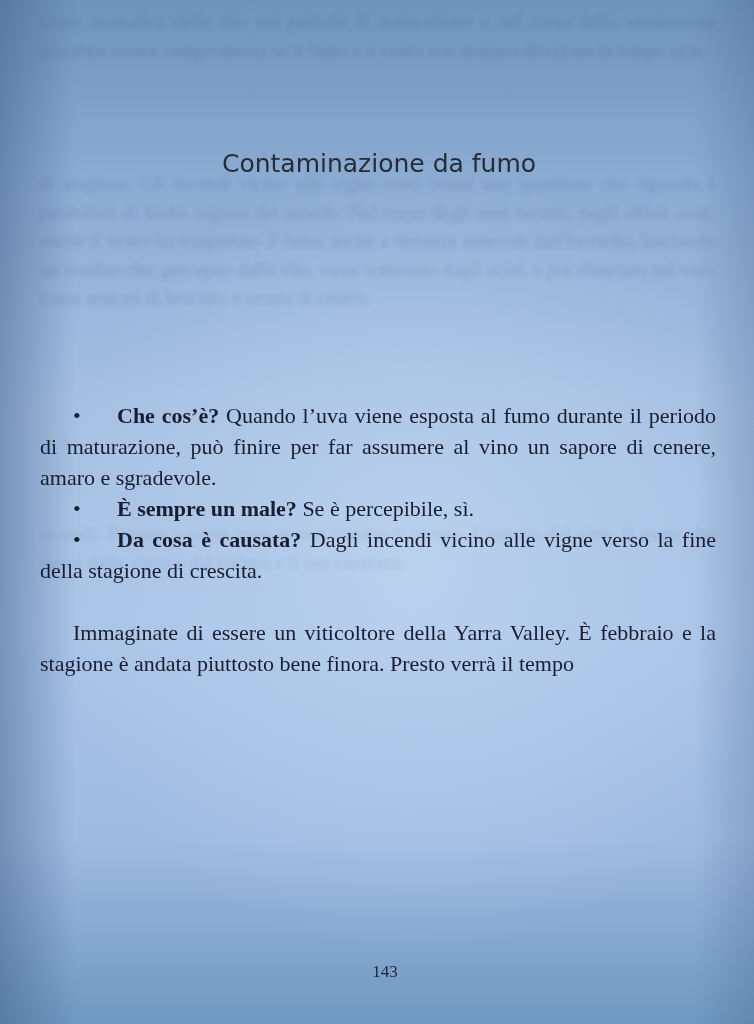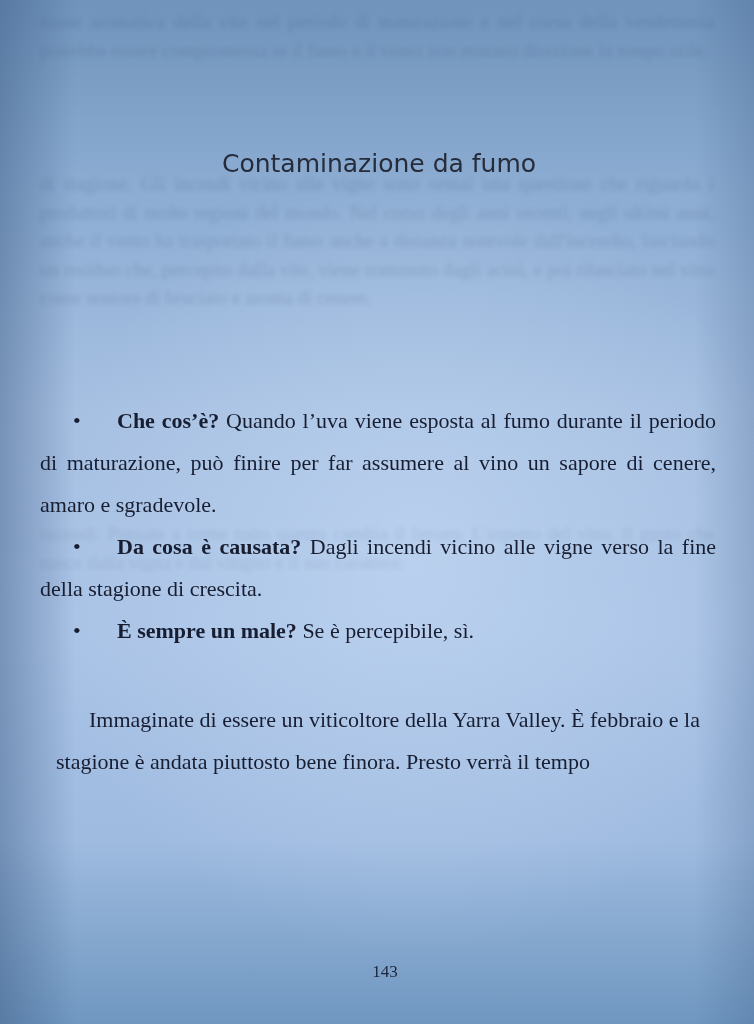--- a/index.html
+++ b/index.html
@@ -56,39 +56,39 @@
       transform: translateX(2px);
     }
 
     .content {
       position: absolute;
       left: 40px;
       top: 400px;
       width: 676px;
       font-family: "Liberation Serif", "DejaVu Serif", serif;
       font-size: 22px;
-      line-height: 42px;
+      line-height: 31px;
       color: #181e32;
       text-align: justify;
     }
     .bullet-para {
       margin: 0;
       text-indent: 33px;
       text-align: justify;
     }
     .bullet-dot {
       display: inline-block;
       width: 44px;
       text-indent: 0;
     }
     .q {
       font-weight: bold;
     }
     .para {
-      margin: 16px;
+      margin: 0;
       text-indent: 33px;
       text-align: justify;
     }
     .spacer {
       height: 31px;
     }
     .page-number {
       position: absolute;
       top: 962px;
       left: 0;
@@ -109,24 +109,24 @@
 <div class="bleed bleed-mid">di stagione. Gli incendi vicino alle vigne sono ormai una questione che riguarda i produttori di molte regioni del mondo. Nel corso degli anni recenti, negli ultimi anni, anche il vento ha trasportato il fumo anche a distanza notevole dall'incendio, lasciando un residuo che, percepito dalla vite, viene trattenuto dagli acini, e poi rilasciato nel vino come sentore di bruciato e aroma di cenere.</div>
 <div class="bleed bleed-low">incendi. Pensate a come tutto questo cambia il lavoro. L'aspetto del vino, il gusto che nasce dalla vigna e dal vitigno e il suo carattere.</div>
 
 <h2 class="heading">Contaminazione da fumo</h2>
 
 <div class="content">
   <p class="bullet-para">
     <span class="bullet-dot">•</span><span class="q">Che cos’è?</span><span> Quando l’uva viene esposta al fumo durante il periodo di maturazione, può finire per far assumere al vino un sapore di cenere, amaro e sgradevole.</span>
   </p>
   <p class="bullet-para">
-    <span class="bullet-dot">•</span><span class="q">Da cosa è causata?</span><span> Dagli incendi vicino alle vigne verso la fine della stagione di crescita.</span>
+    <span class="bullet-dot">•</span><span class="q">È sempre un male?</span><span> Se è percepibile, sì.</span>
   </p>
   <p class="bullet-para">
-    <span class="bullet-dot">•</span><span class="q">È sempre un male?</span><span> Se è percepibile, sì.</span>
+    <span class="bullet-dot">•</span><span class="q">Da cosa è causata?</span><span> Dagli incendi vicino alle vigne verso la fine della stagione di crescita.</span>
   </p>
 
   <div class="spacer"></div>
 
   <p class="para">Immaginate di essere un viticoltore della Yarra Valley. È febbraio e la stagione è andata piuttosto bene finora. Presto verrà il tempo</p>
 </div>
 
 <div class="page-number">143</div>
 
 </body></html>

